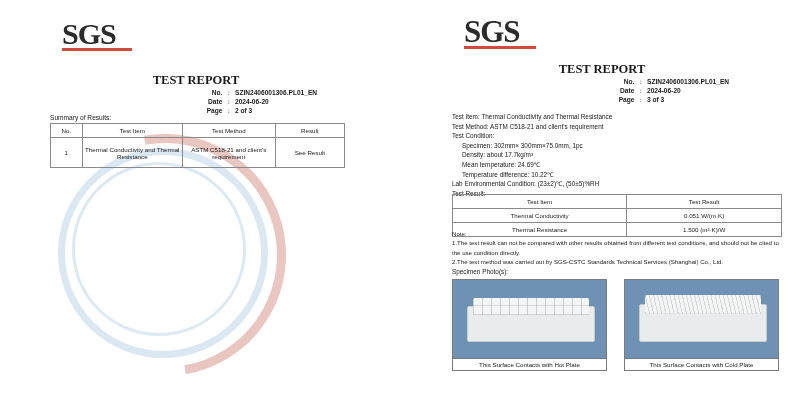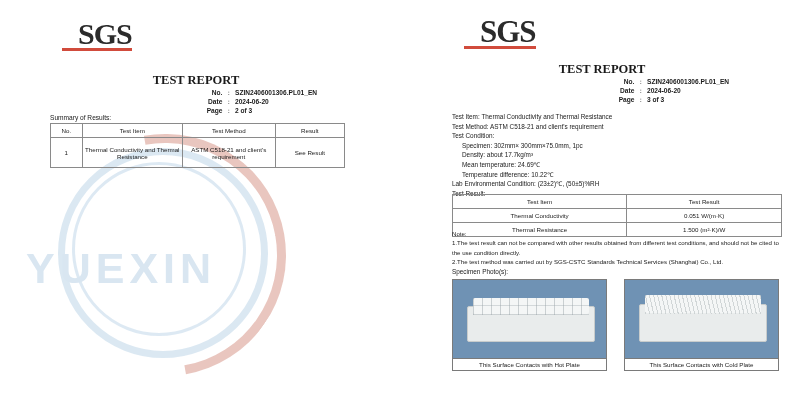--- a/index.html
+++ b/index.html
@@ -36,21 +36,20 @@
     background: #cfcfcf;
   }
 
   
   .sgs-logo {
     position: absolute;
     font-family: "Liberation Serif", serif;
     font-weight: bold;
     color: #2b2b2b;
     letter-spacing: -1px;
-    margin-left: 16px;
   }
   .sgs-underline {
     position: absolute;
     height: 3px;
     background: #d14b3c;
   }
 
   
   .watermark {
     position: absolute;
@@ -172,21 +171,20 @@
 <body>
 
 <div class="page-wrap">
 
   <div class="page page-left">
 
     <div class="watermark" style="left:0;top:0;width:392px;height:401px;">
       <div class="wm-ring" style="left:58px;top:148px;width:196px;height:196px;"></div>
       <div class="wm-ring2" style="left:72px;top:162px;width:168px;height:168px;"></div>
       <div class="wm-swoosh" style="left:44px;top:134px;width:224px;height:224px;"></div>
-      <div class="wm-text" style="left:26px;top:244px;">YUEXIN</div>
     </div>
 
     <div class="sgs-logo" style="left:62px;top:17px;font-size:30px;">SGS</div>
     <div class="sgs-underline" style="left:62px;top:48px;width:70px;"></div>
 
     <div class="doc rpt-title" style="left:96px;top:73px;width:200px;font-size:12.5px;">TEST REPORT</div>
 
     <div class="doc" style="left:140px;top:89px;width:215px;font-size:6.6px;">
       <div class="meta-row">
         <span class="meta-label" style="width:26px;">No.</span>

